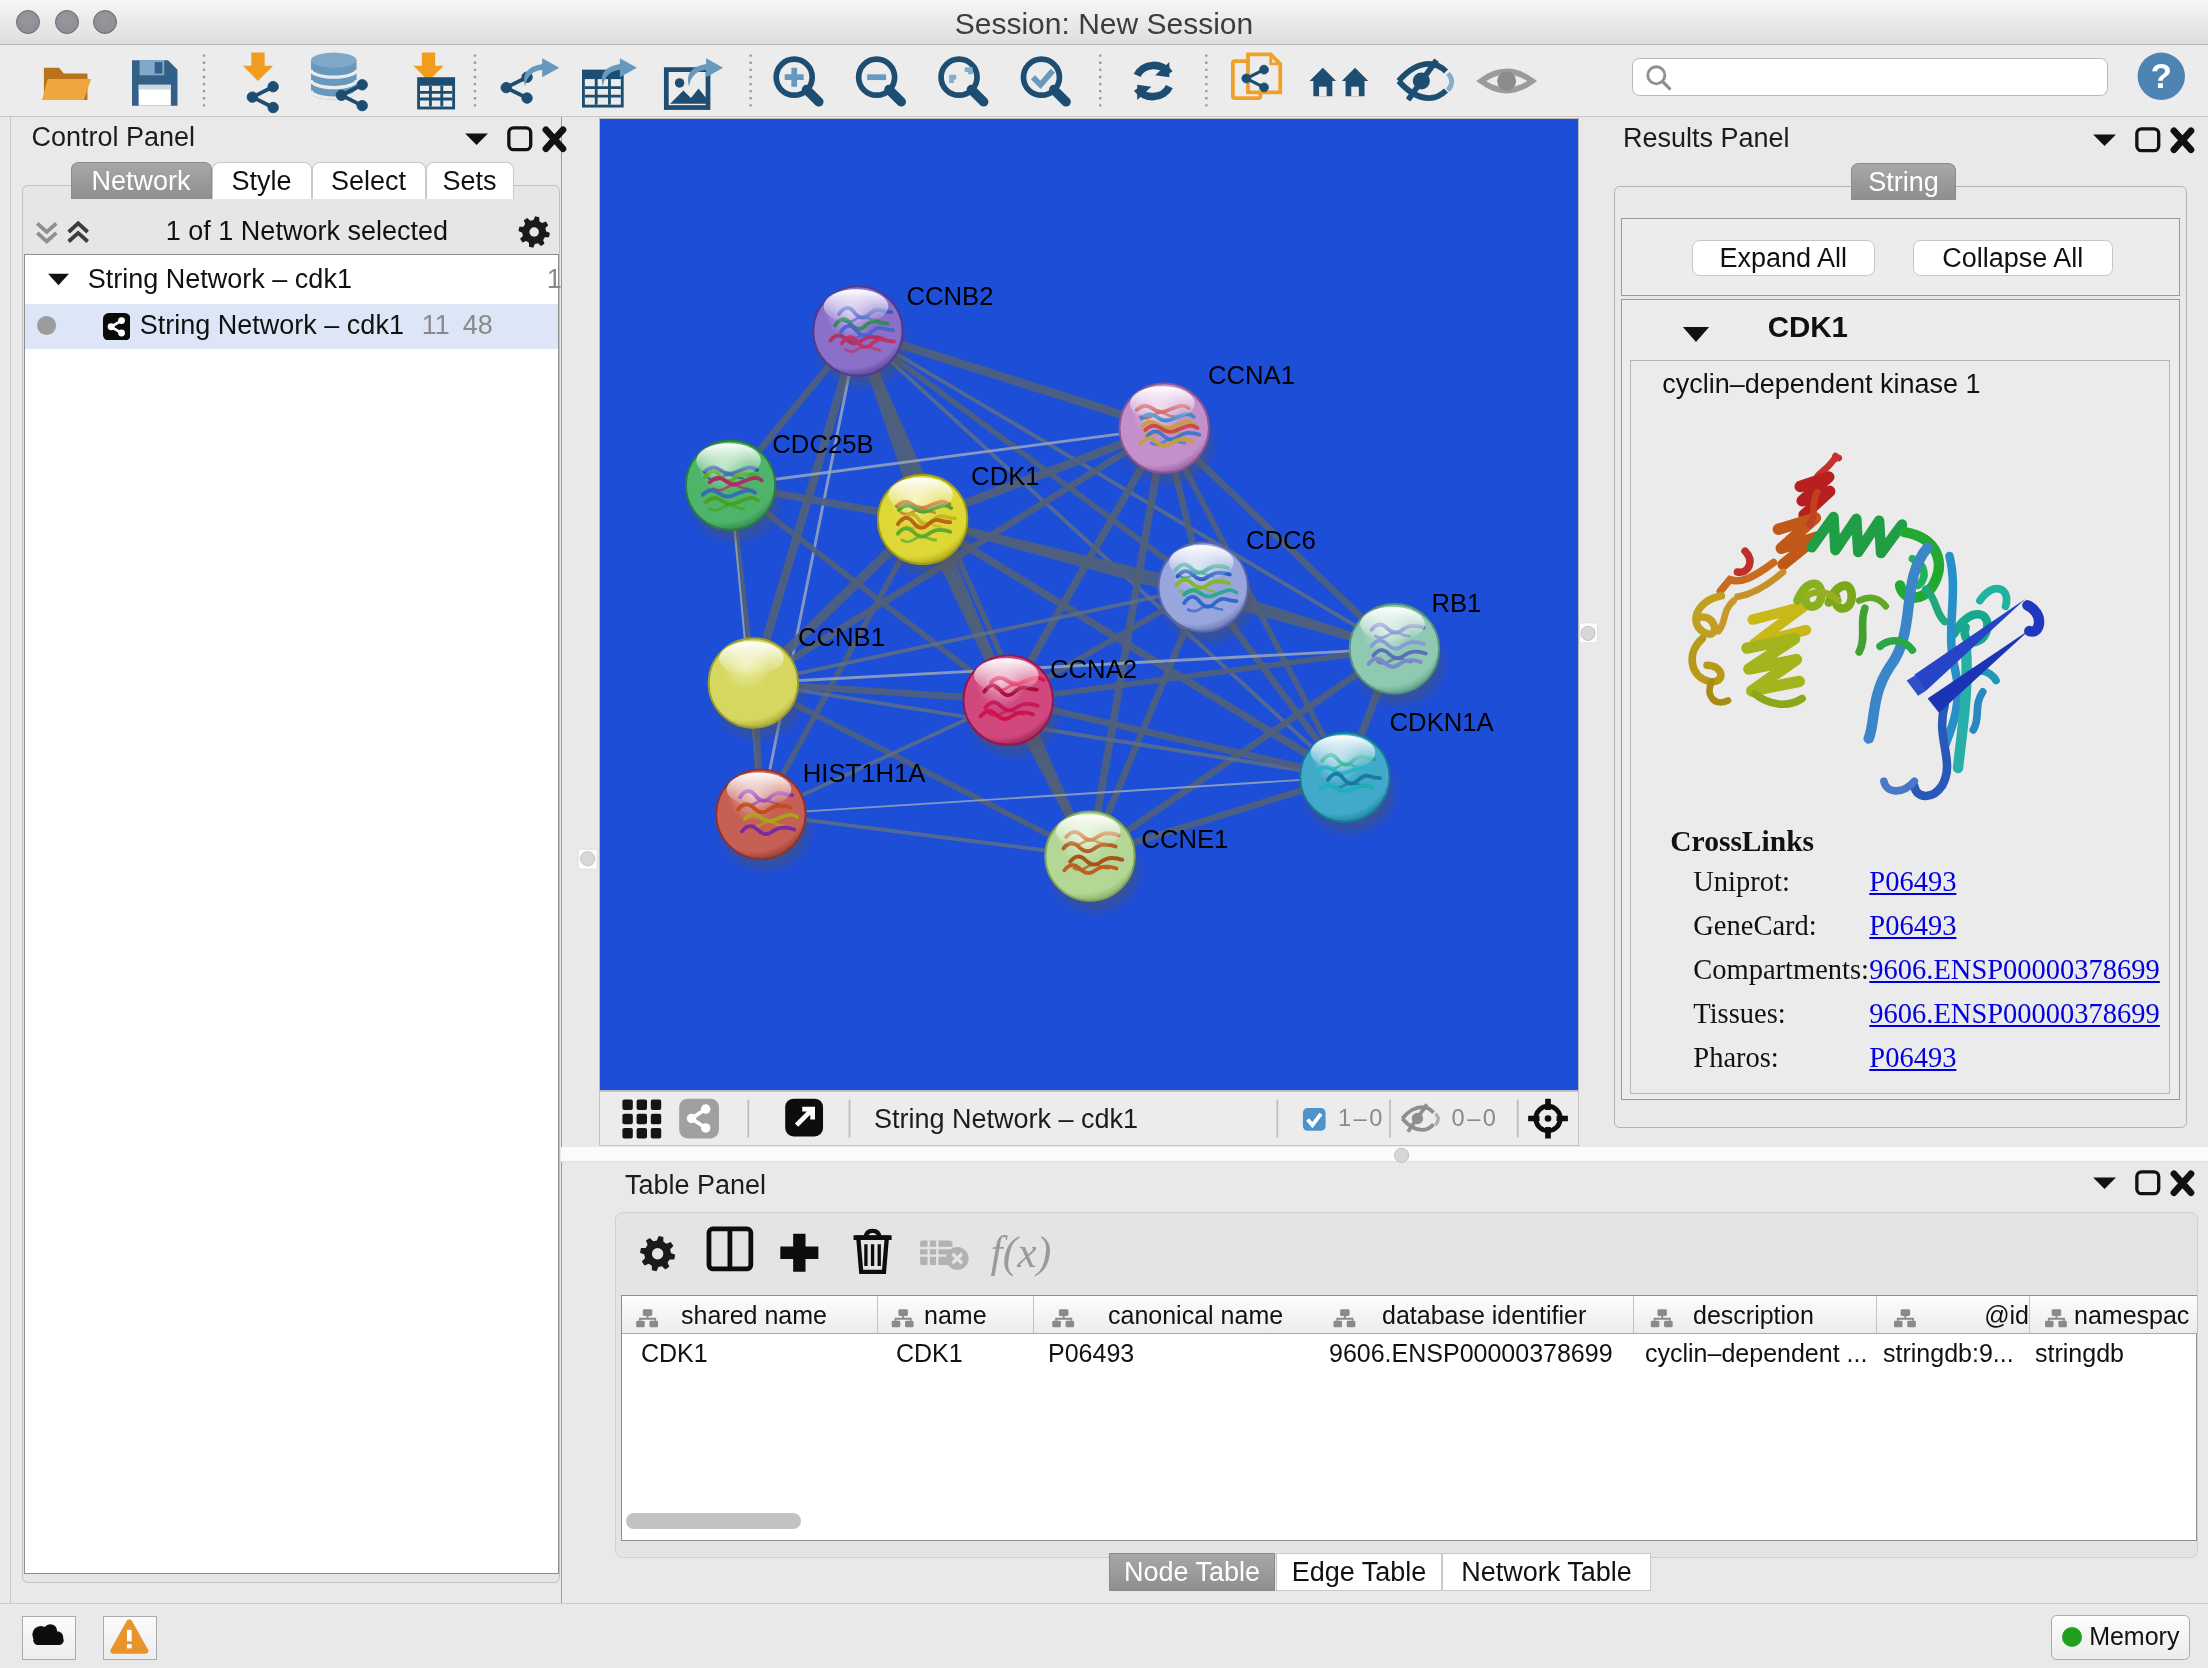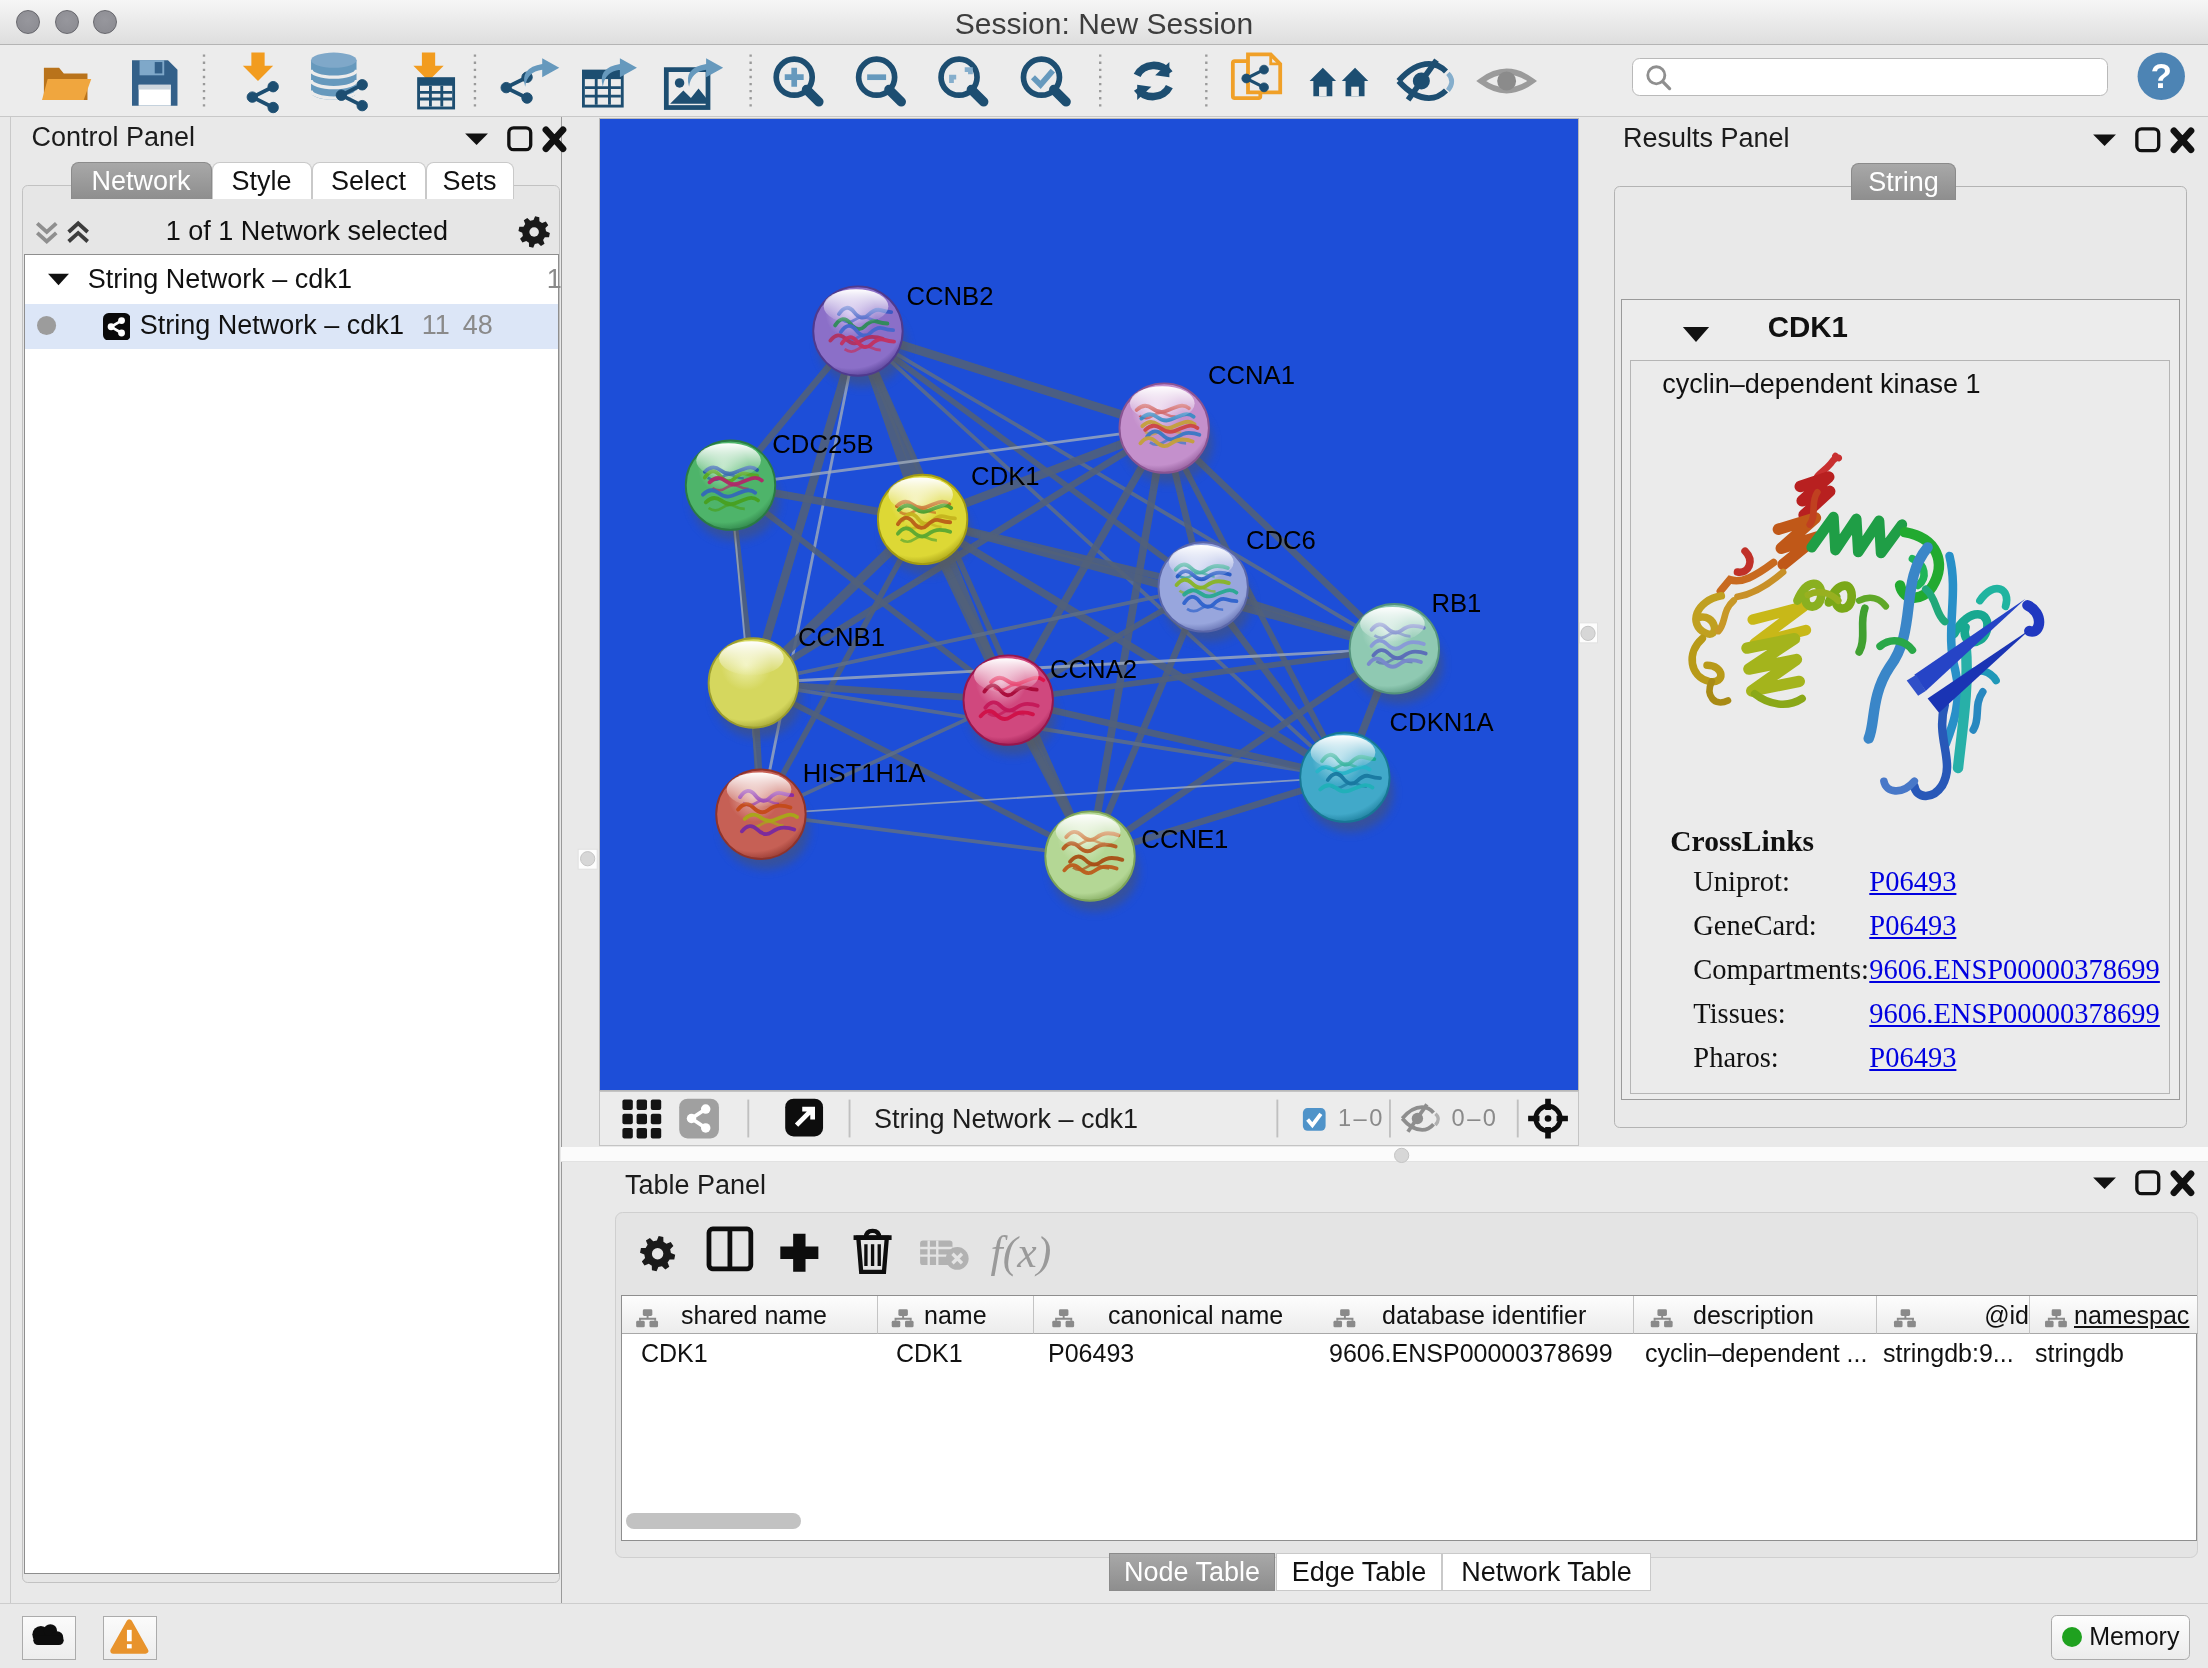--- a/index.html
+++ b/index.html
@@ -559,20 +559,24 @@
 
 <div id="results">
   <div class="ptitle" style="position:absolute;left:43px;top:4.8px;">Results Panel</div>
     <svg class="abs" style="left:511px;top:7.6px" width="105" height="28.5" viewBox="0 0 110 30">
       <path d="M2 9 L26 9 L14 21 Z" fill="#111"></path>
       <rect x="48" y="3" width="23" height="23" rx="5" fill="none" stroke="#111" stroke-width="3.5"></rect>
       <path d="M87 5 L105 25 M105 5 L87 25" stroke="#111" stroke-width="7" stroke-linecap="round"></path>
     </svg>
   <div class="tab sel" style="left:271px; top:45px; width:105px;">String</div>
   <div id="res-outer">
+    <div id="res-box1">
+      <div class="rbtn" style="left:70px; width:183px;">Expand All</div>
+      <div class="rbtn" style="left:291px; width:200px;">Collapse All</div>
+    </div>
     <div id="res-box2">
       <svg class="abs" style="left:59px;top:25px" width="30" height="19" viewBox="0 0 32 20">
           <path d="M2 2 L30 2 L16 18 Z" fill="#111"></path>
         </svg>
         <div style="position:absolute;left:146px;top:9.5px;font-size:29.5px;font-weight:bold;color:#111;">CDK1</div>
       <div id="res-content">
           <svg class="abs" style="left:0;top:0" width="540" height="734" viewBox="0 0 568 772">
 <g fill="none" stroke-linecap="round">
 <path d="M215 100 C 222 106, 218 96, 210 108 C 200 120, 192 118, 196 132" stroke="#c83030" stroke-width="7"></path>
 <path d="M178 132 L208 122 L180 147 L209 137 L182 162" stroke="#b82020" stroke-width="12" stroke-linejoin="round"></path>
@@ -702,21 +706,21 @@
           <rect x="14" y="12" width="9" height="7" rx="1.5"></rect>
           <path d="M12 7 v3 M4 12 v-2 h16 v2" stroke="#8a8a8a" stroke-width="2" fill="none"></path>
         </g>
       </svg>
       <div class="th" style="left:0; width:256px;"><span style="margin-left:59px;line-height:38px;">shared name</span></div>
     <div class="th" style="left:256px; width:156px;"><span style="margin-left:46px;line-height:38px;">name</span></div>
     <div class="th" style="left:412px; width:282px;"><span style="margin-left:74px;line-height:38px;">canonical name</span></div>
     <div class="th" style="left:693px; width:319px;"><span style="margin-left:67px;line-height:38px;">database identifier</span></div>
     <div class="th" style="left:1012px; width:243px;"><span style="margin-left:59px;line-height:38px;">description</span></div>
     <div class="th" style="left:1255px; width:153px;text-align:right;"><span style="margin-left:49px;line-height:38px;">@id</span></div>
-    <div class="th" style="left:1408px; width:168px;text-decoration:underline;"><span style="margin-left:44px;line-height:38px;">namespac</span></div>
+    <div class="th" style="left:1408px; width:168px;"><span style="margin-left:44px;line-height:38px;">namespac</span></div>
     <div style="position:absolute;left:0;top:39px;width:1574px;height:36px;font-size:25px;color:#111;">
       <span style="position:absolute;left:19px;top:3.8px;">CDK1</span>
       <span style="position:absolute;left:274px;top:3.8px;">CDK1</span>
       <span style="position:absolute;left:426px;top:3.8px;">P06493</span>
       <span style="position:absolute;left:707px;top:3.8px;">9606.ENSP00000378699</span>
       <span style="position:absolute;left:1023px;top:3.8px;">cyclin–dependent ...</span>
       <span style="position:absolute;left:1261px;top:3.8px;">stringdb:9...</span>
       <span style="position:absolute;left:1413px;top:3.8px;">stringdb</span>
     </div>
     <div style="position:absolute;left:3.8px;top:217px;width:175px;height:16px;background:#c2c2c2;border-radius:8.6px;"></div>

